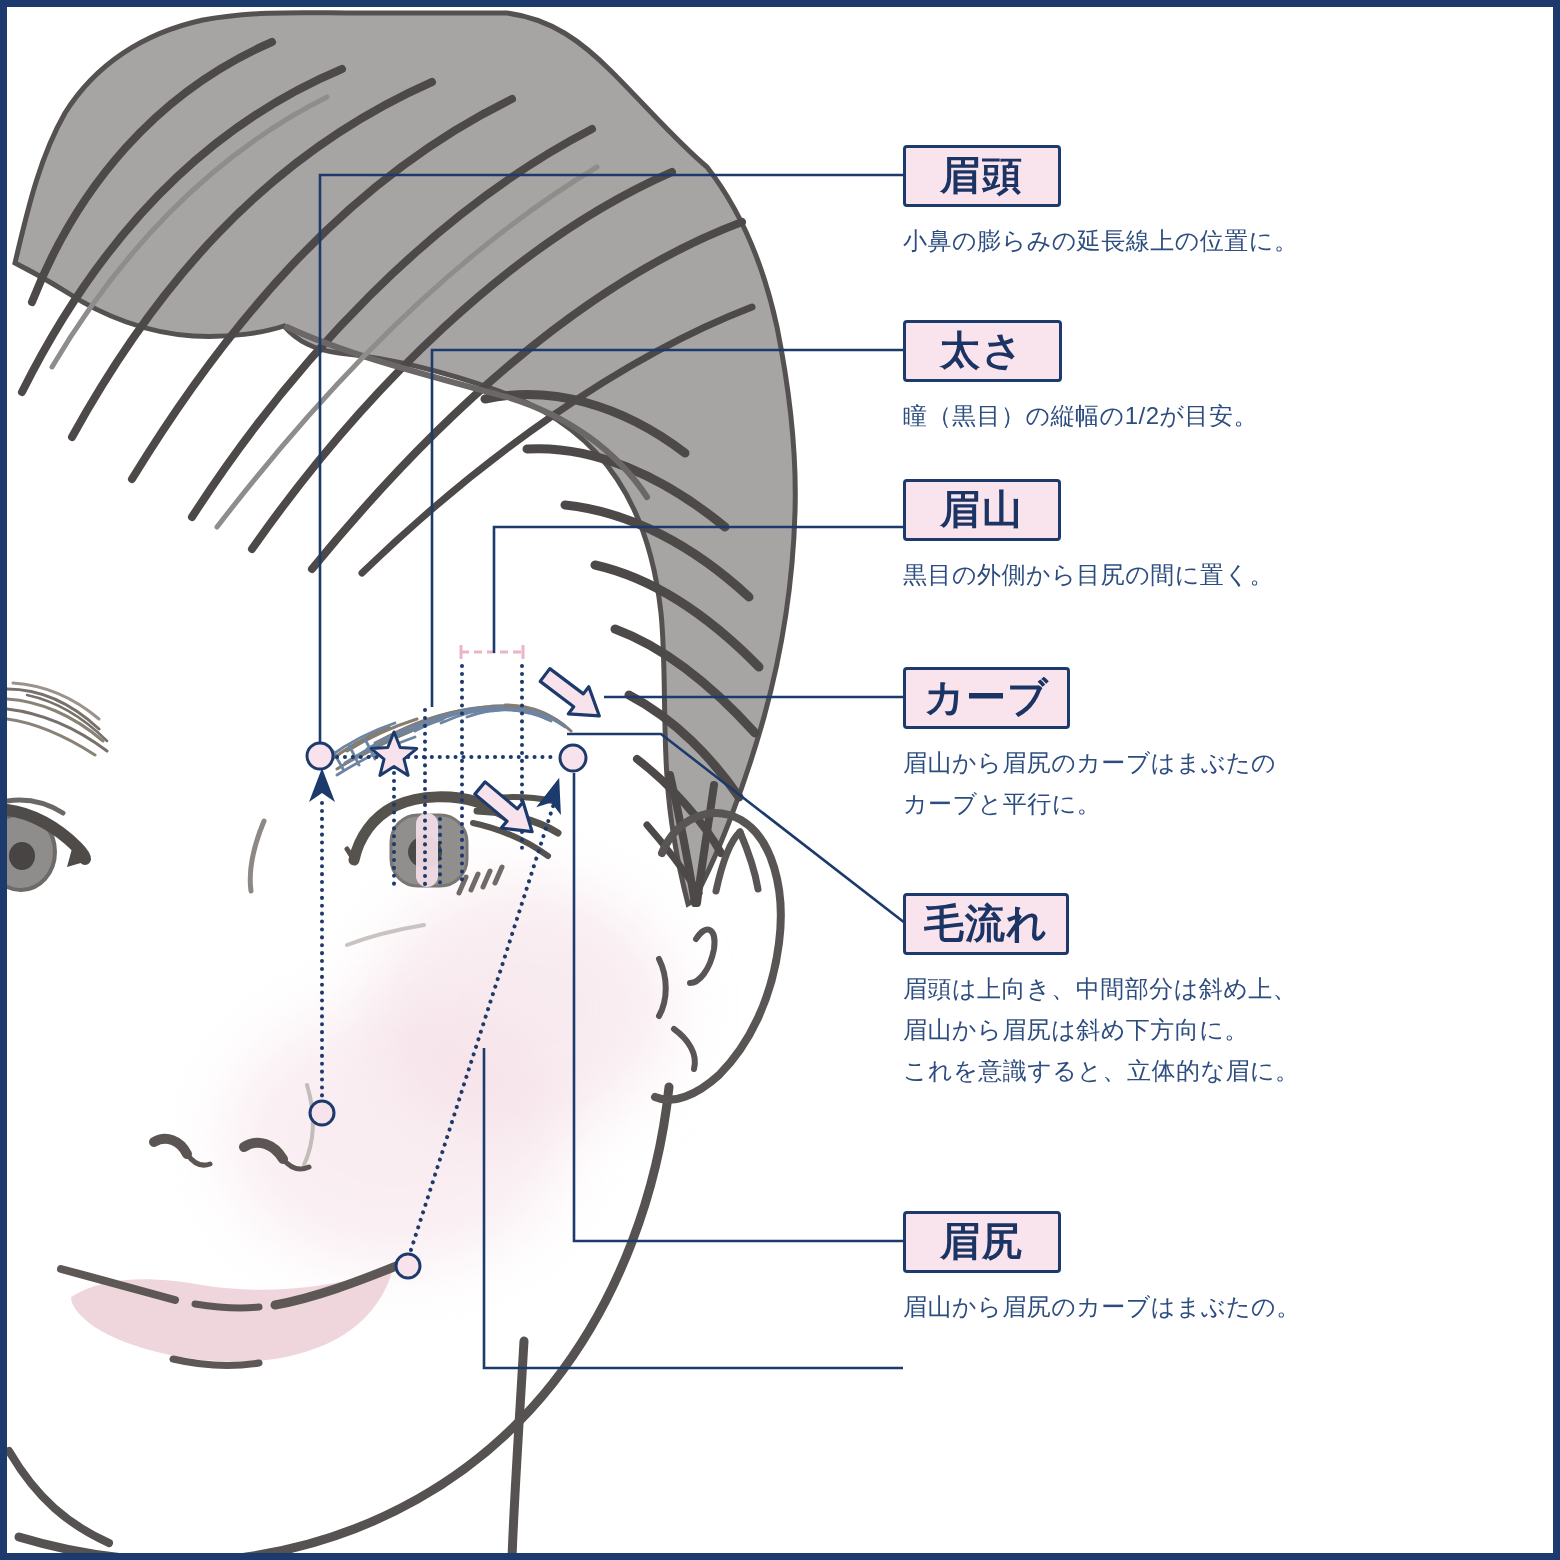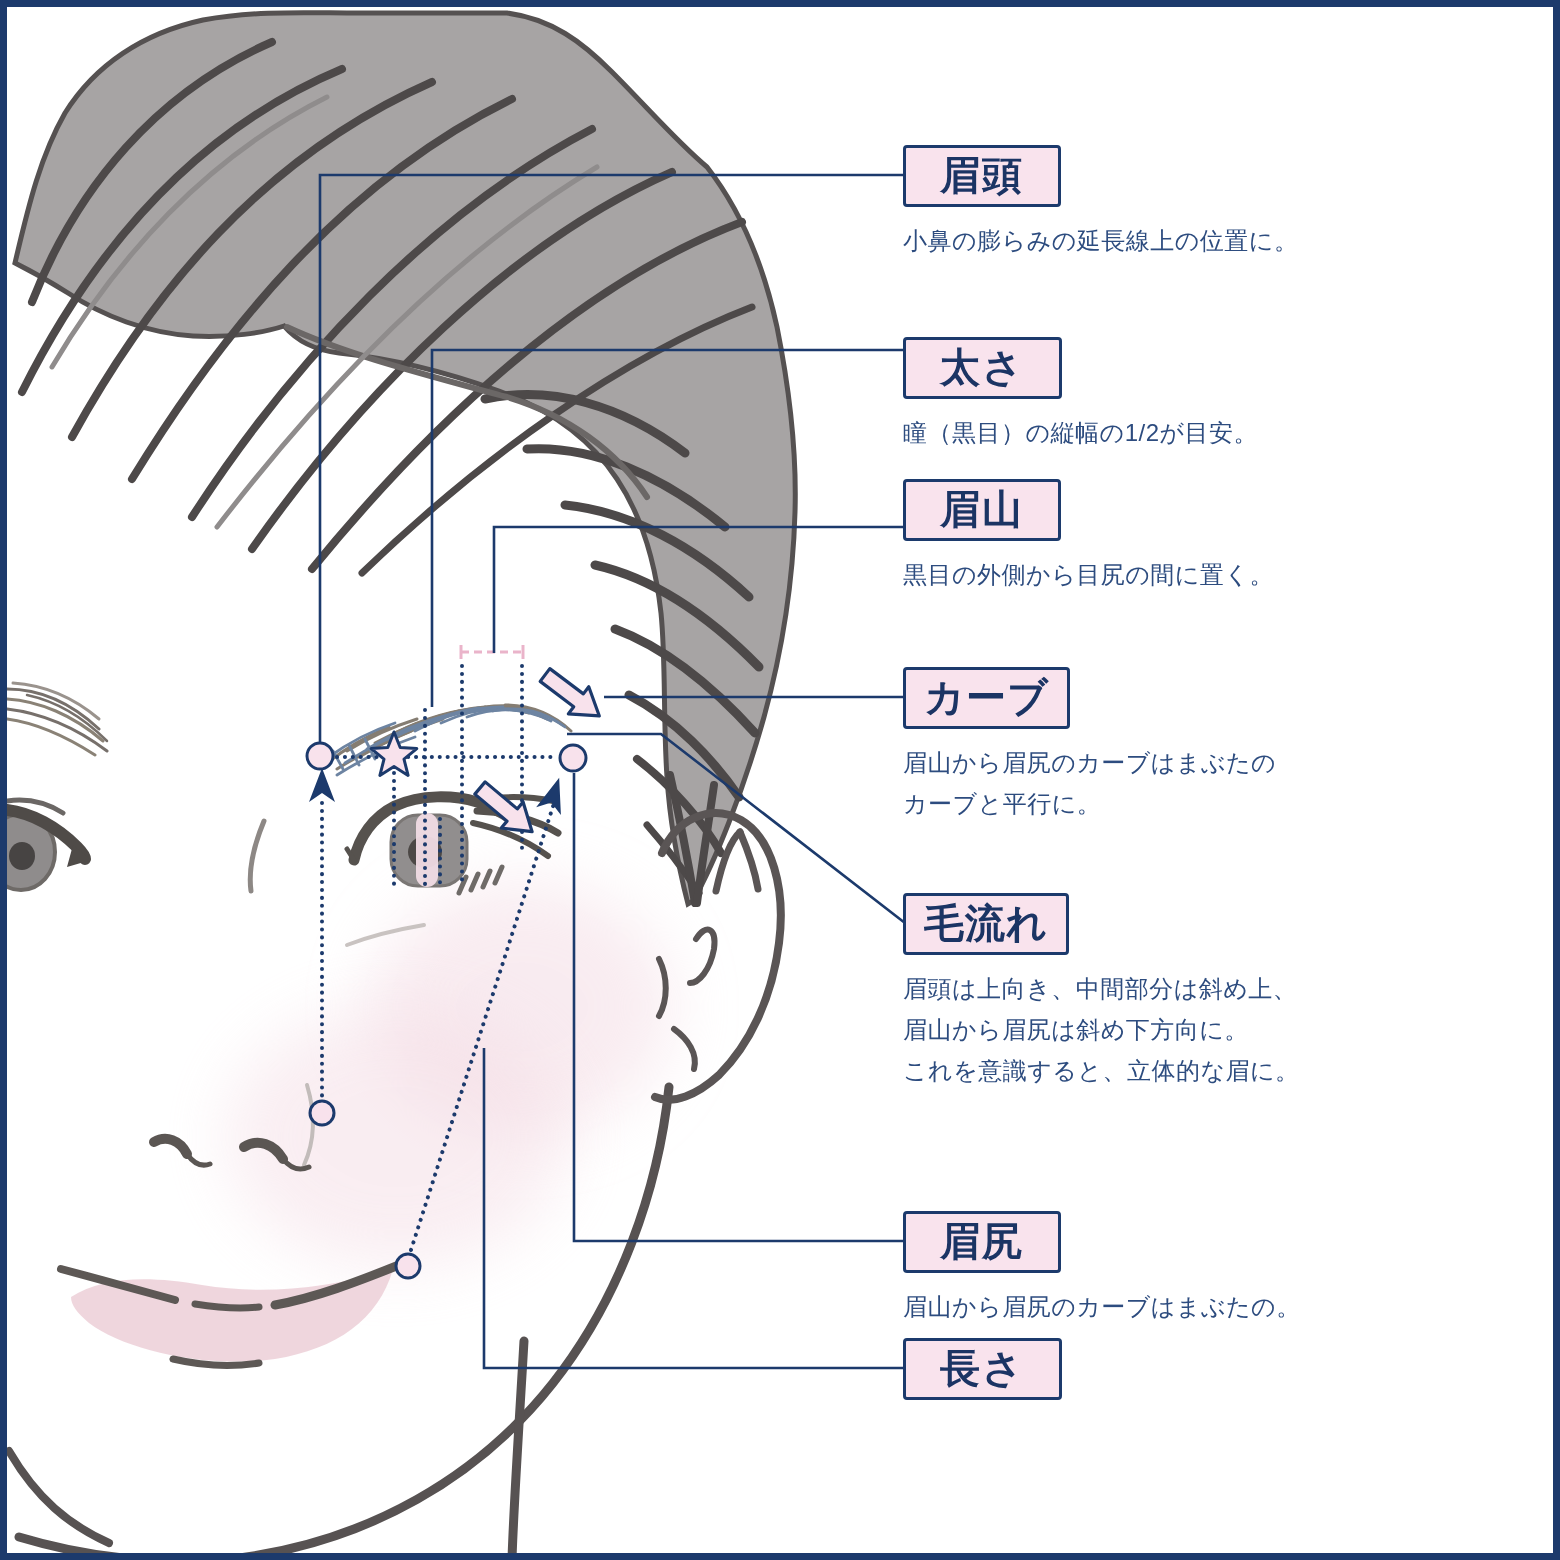--- a/index.html
+++ b/index.html
@@ -235,21 +235,21 @@
       <circle cx="315" cy="1106" r="12" fill="#f8e2ec" stroke="#1c3a6c" stroke-width="3"></circle>
       <circle cx="401" cy="1259" r="12" fill="#f8e2ec" stroke="#1c3a6c" stroke-width="3"></circle>
     </g>
   </svg>
 
   <div class="callout" style="top:138px">
     <div class="label-box">眉頭</div>
     <div class="desc">小鼻の膨らみの延長線上の位置に。</div>
   </div>
 
-  <div class="callout" style="top:330px">
+  <div class="callout" style="top:313px">
     <div class="label-box">太さ</div>
     <div class="desc">瞳（黒目）の縦幅の1/2が目安。</div>
   </div>
 
   <div class="callout" style="top:472px">
     <div class="label-box">眉山</div>
     <div class="desc">黒目の外側から目尻の間に置く。</div>
   </div>
 
   <div class="callout wide" style="top:660px">
@@ -264,16 +264,15 @@
 眉山から眉尻は斜め下方向に。
 これを意識すると、立体的な眉に。</div>
   </div>
 
   <div class="callout" style="top:1204px">
     <div class="label-box">眉尻</div>
     <div class="desc">眉山から眉尻のカーブはまぶたの。</div>
   </div>
 
   <div class="callout" style="top:1331px">
-    <div class="label-box">長さ</div>
   </div>
 
 </div>
 
 </body></html>

